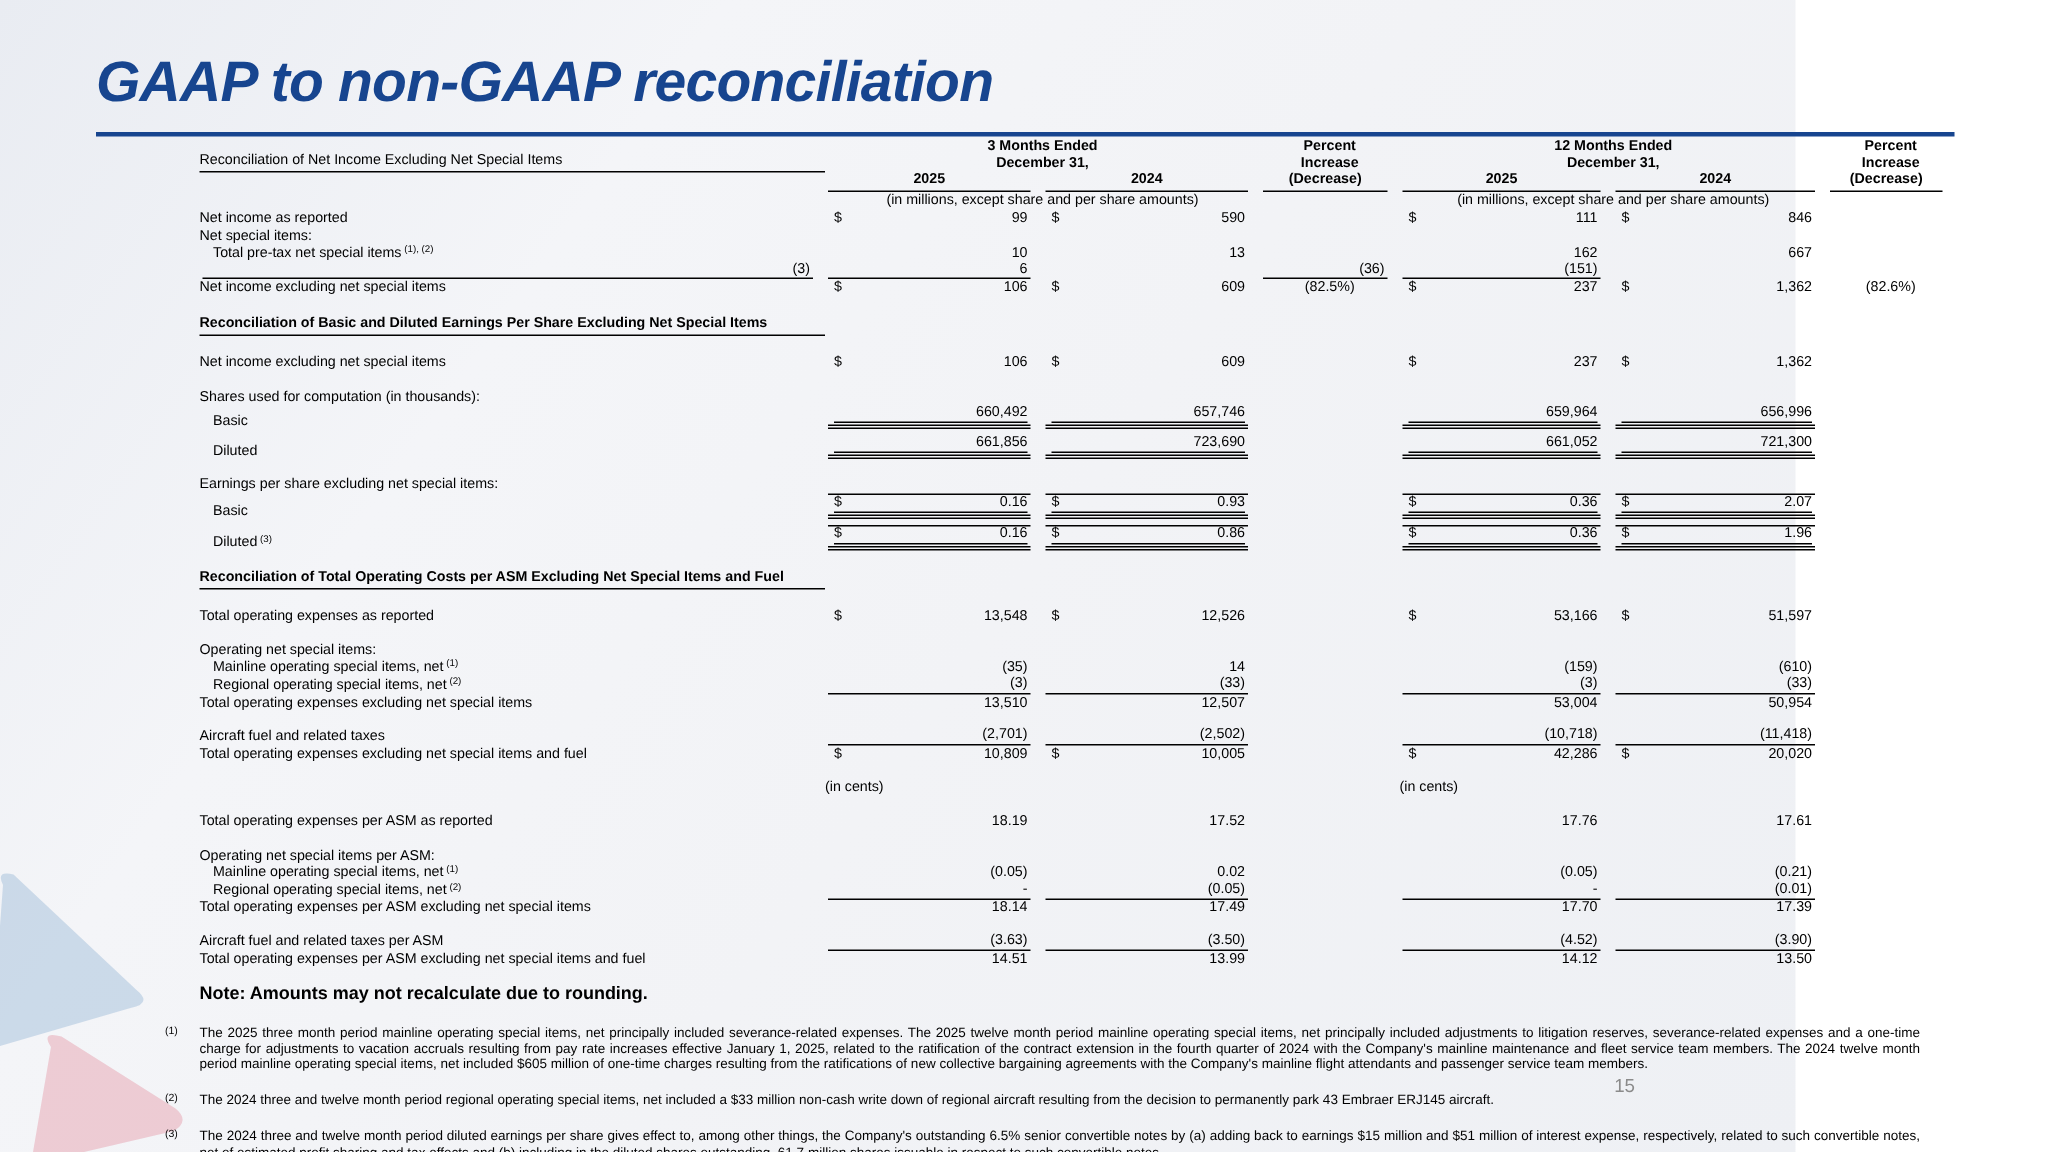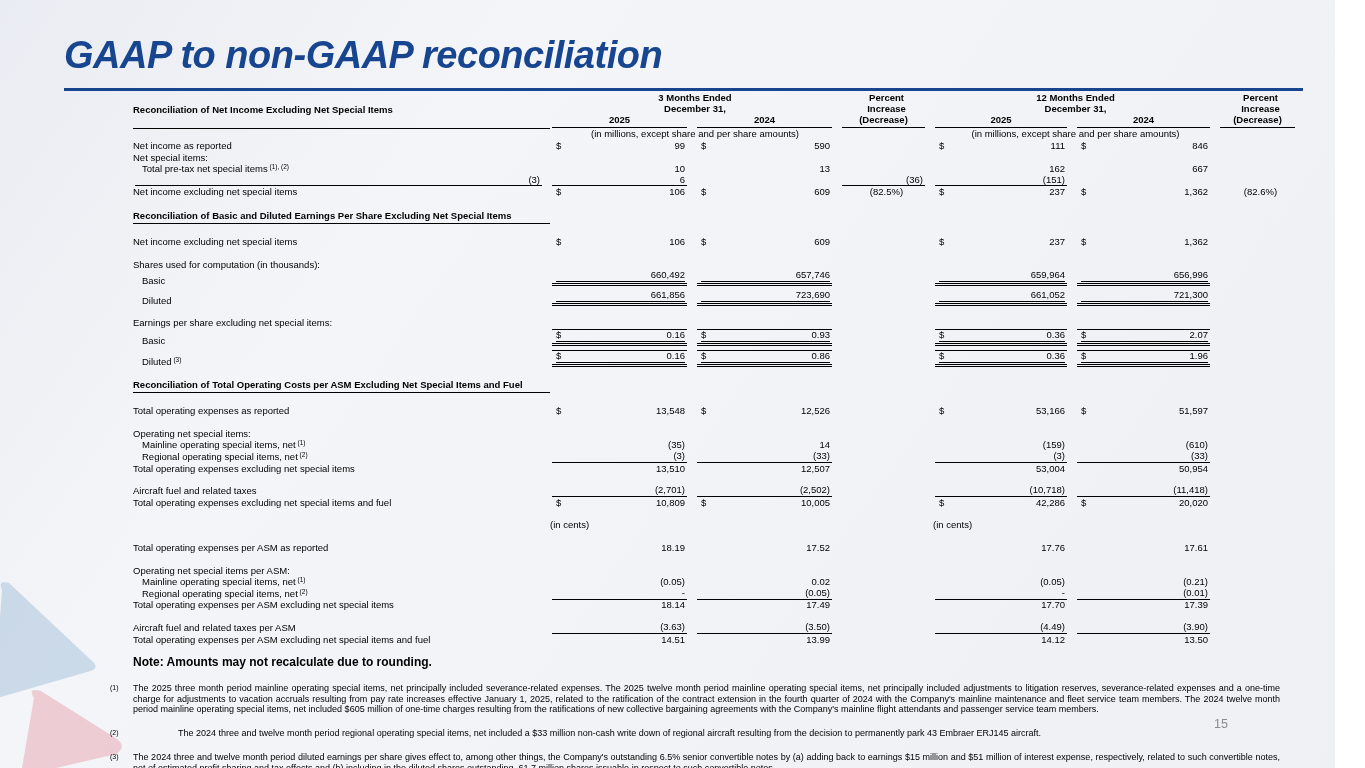--- a/index.html
+++ b/index.html
@@ -1,32 +1,32 @@
 <!DOCTYPE html>
 <html><head>
 <meta charset="utf-8">
 <style>
   html,body{margin:0;padding:0;}
   body{width:1365px;height:768px;overflow:hidden;font-family:"Liberation Sans",sans-serif;}
-  .slide{position:relative;width:1335px;height:768px;
+  .slide{position:relative;width:1197px;height:768px;
     background:linear-gradient(125deg,#e9ecf2 0%,#f4f5f8 28%,#f2f3f6 55%,#eef0f4 100%);}
   
   .corner{position:absolute;left:0;top:568px;pointer-events:none;}
   
   .title{position:absolute;left:64px;top:34px;font-size:38px;font-weight:bold;font-style:italic;
     color:#17458f;letter-spacing:-0.5px;}
   .title-rule{position:absolute;left:64px;top:88px;width:1239px;height:3px;background:#17458f;}
   
   .tbl{position:absolute;left:133px;top:93px;width:1170px;font-size:9.5px;line-height:1.12;color:#000;}
   .r,.hgrid-row{display:grid;grid-template-columns:417px 145px 145px 93px 142px 143px 85px;align-items:end;}
   .hgrid{display:grid;grid-template-columns:417px 145px 145px 93px 142px 143px 85px;
     grid-template-rows:11px 11px 14px 11px;align-items:end;font-weight:bold;}
   .hc{text-align:center;}
   .hy{margin:0 8px 1px 2px;border-bottom:1px solid #000;padding-bottom:1px;}
-  .hlbl{font-weight:bold;border-bottom:1.5px solid #000;padding-bottom:12px;margin-bottom:0;align-self:end;}
+  .hlbl{font-weight:normal;border-bottom:1.5px solid #000;padding-bottom:1px;margin-bottom:14px;align-self:end;}
   .hunits{font-weight:normal;text-align:center;padding-top:1px;}
   .r{min-height:11.6px;}
   .r.heading-row{min-height:14px;margin:1px 0 1px 0;}
   .gap{height:11px;}
   .gap-s{height:4px;}
   .lblcell{padding-right:4px;}
   .ind1{padding-left:9px;}
   .headingcell{font-weight:bold;border-bottom:1.5px solid #000;padding-bottom:1.5px;}
   sup{font-size:6.5px;vertical-align:baseline;position:relative;top:-3px;}
   .nc{min-width:0;}
@@ -41,21 +41,21 @@
   .pc{text-align:center;padding-bottom:0;}
   .centscell{font-weight:normal;}
   
   .note{margin-top:11px;font-weight:bold;font-size:12px;}
   .fnblock{margin-top:13px;font-size:9px;line-height:1.2;color:#000;}
   .fnhead{font-weight:bold;text-decoration:underline;}
   .fn{display:grid;grid-template-columns:23px 1147px;margin-left:-23px;}
   .fnmark{font-size:7px;padding-top:1px;}
   .fntext{text-align:justify;}
   .fn + .fn{margin-top:13px;}
-  .fn2gap{margin-top:14px;gap:45px;}
+  .fn2gap{margin-top:14px;}
   .fn3gap{margin-top:8px;}
   .pagenum{position:absolute;right:107px;top:717px;font-size:12.5px;color:#8b8b8b;}
 </style>
 </head>
 <body>
 
 <div class="slide">
 
   <svg class="corner" width="160" height="200" viewBox="0 0 160 200" aria-hidden="true">
     <path d="M2 22 Q-3 12 9 15 L91 92 Q102 101 87 104 L-6 131 Z" fill="#a9c2dd" opacity="0.55"></path>
@@ -851,21 +851,21 @@
                 <div class="cur"></div>
                 <div class="val">(3.50)</div>
               </div>
             </div>
           </div>
           <div class="nc pc"></div>
           <div class="nc">
             <div class="nwrap ub">
               <div class="nline">
                 <div class="cur"></div>
-                <div class="val">(4.49)</div>
+                <div class="val">(4.52)</div>
               </div>
             </div>
           </div>
           <div class="nc">
             <div class="nwrap ub">
               <div class="nline">
                 <div class="cur"></div>
                 <div class="val">(3.90)</div>
               </div>
             </div>

